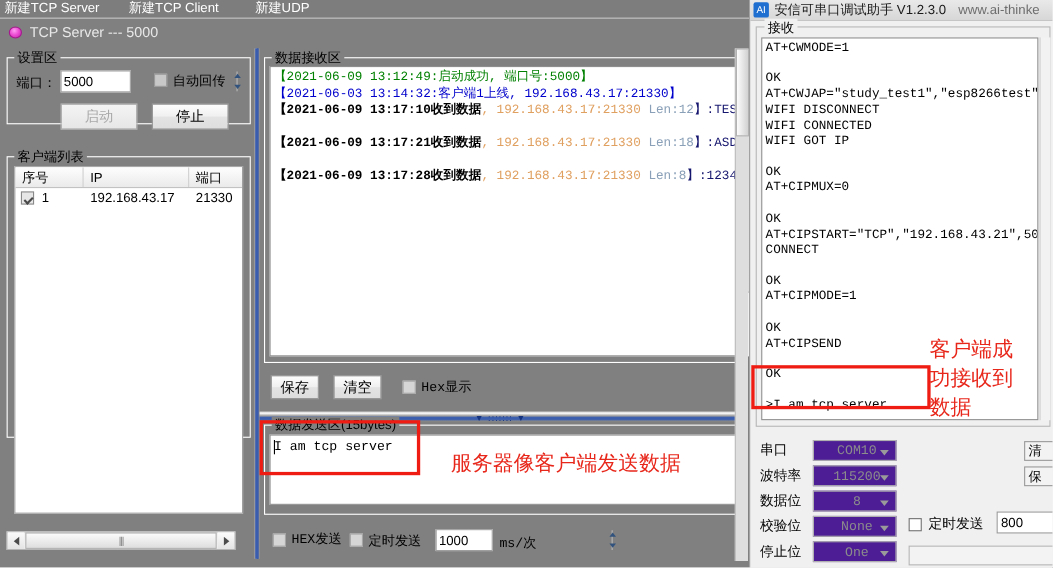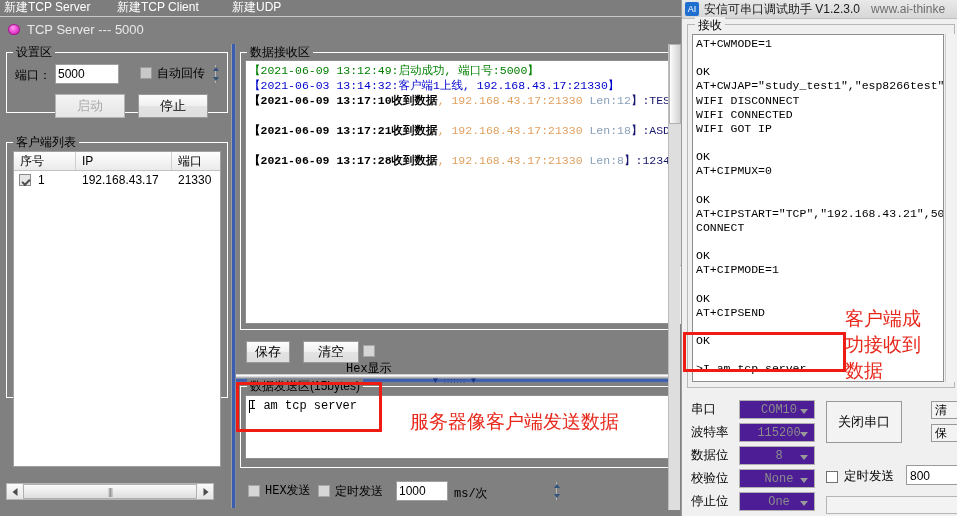--- a/index.html
+++ b/index.html
@@ -188,24 +188,24 @@
     position: absolute; left: 430px; top: 7px; width: 11px; height: 264px;
     background: #f0f0f0; border-left: 1px solid #c9c9c9;
   }
   #recv-vthumb {
     position: absolute; left: 0; top: 0; width: 11px; height: 206px;
     background: linear-gradient(90deg,#fbfbfb,#d9d9d9); border: 1px solid #b5b5b5;
   }
 
   
   #btn-save  { left: 246px; top: 341px; width: 44px; height: 22px; }
-  #btn-clear { left: 303px; top: 341px; width: 56px; height: 22px; }
+  #btn-clear { left: 303px; top: 341px; width: 44px; height: 22px; }
   #chk-hexshow {
-    position: absolute; left: 346px; top: 345px;
-    display: flex; align-items: center; gap: 5px; flex-direction: column;
+    position: absolute; left: 366px; top: 345px;
+    display: flex; align-items: center; gap: 5px;
   }
   #hexshow-lbl { font-family: "Liberation Mono", monospace; font-size: 12px; }
 
   
   #hsplit {
     position: absolute; left: 236px; top: 374px; width: 438px; height: 9px;
     background: linear-gradient(#bdbdbd,#ffffff 18%,#9d9d9d 45%,#3a5dae 62%,#3a5dae 80%,#8c8c8c);
   }
   #hsplit-grip {
     position: absolute; left: 50%; top: 4px; transform: translateX(-50%);
@@ -545,21 +545,20 @@
             <span>One</span>
           </span>
       </div>
       <div class="r-field-row" style="left:4px;top:73px;">
         <span class="r-flbl">校验位</span>
         <span class="r-sel">
             <span>None</span>
           </span>
       </div>
 
-      <div id="r-btn-close">关闭串口</div>
       <div id="r-btn-cut1">清</div>
       <div id="r-btn-cut2">保</div>
 
       <div id="r-chk-timed">
         <span class="cbx white"></span>
         <span id="r-timed-lbl">定时发送</span>
       </div>
       <div id="r-ms-wrap">
         <input id="r-ms-input" type="text" value="800" style="">
       </div>

